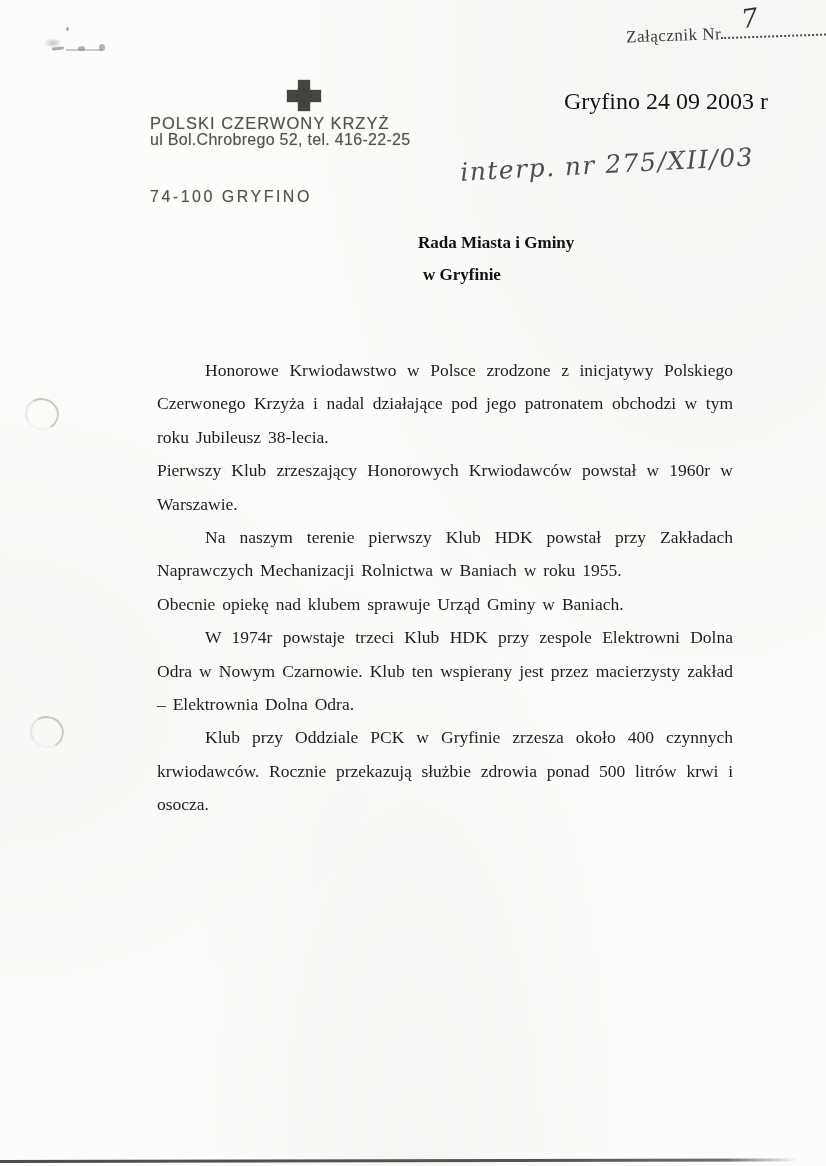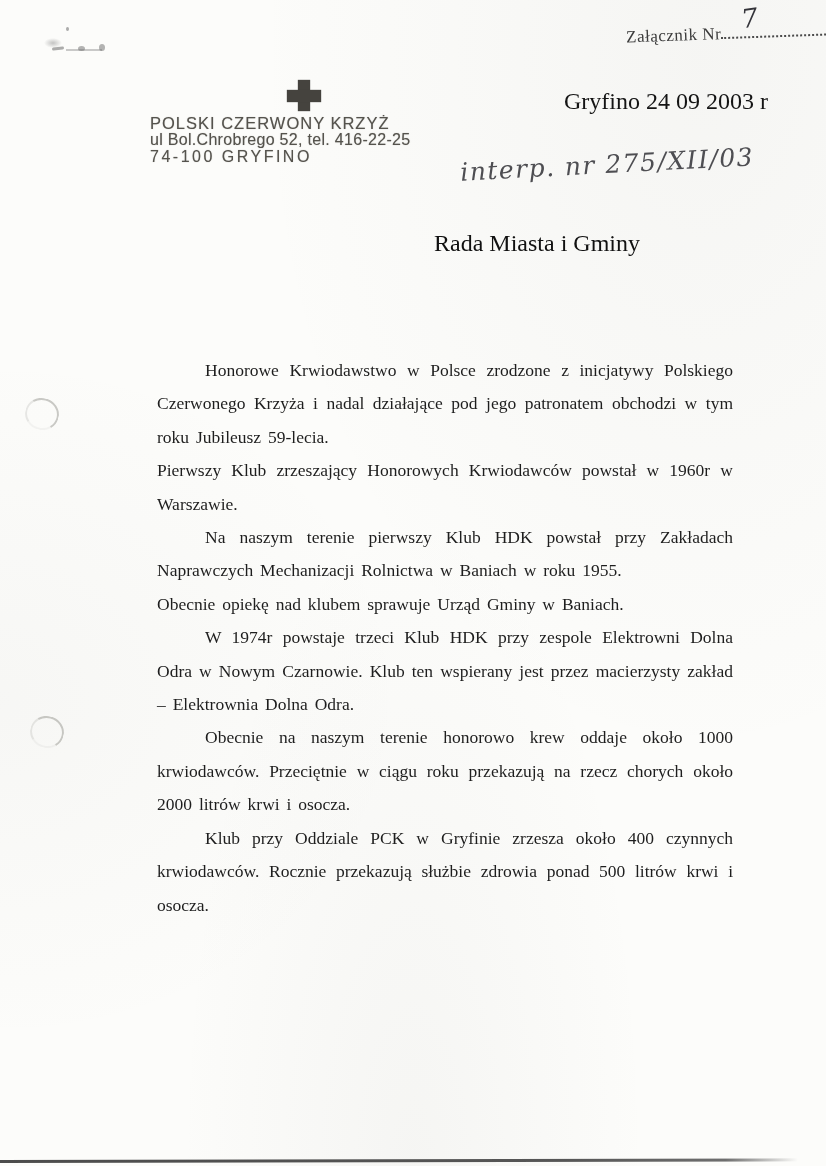--- a/index.html
+++ b/index.html
@@ -42,36 +42,36 @@
     font-family:"Liberation Sans", sans-serif;
     color:#55534d;
     text-shadow:0 0 1px rgba(85,83,77,0.45);
   }
   .cross{position:relative; width:34px; height:31px; margin:0 auto 4px;}
   .cross::before{content:""; position:absolute; left:11px; top:0; width:12px; height:31px; background:#45433e; box-shadow:0 0 1px #45433e;}
   .cross::after{content:""; position:absolute; left:0; top:10px; width:34px; height:12px; background:#45433e; box-shadow:0 0 1px #45433e;}
   .stamp-l1{font-size:16.5px; letter-spacing:1px; line-height:17px;}
   .stamp-l2{font-size:15px; letter-spacing:1.5px; line-height:16px;}
   .stamp-l3{font-size:16px; letter-spacing:0.3px; line-height:16px;}
-  .stamp-l4{font-size:16px; letter-spacing:2.5px; line-height:17px;}
+  .stamp-l4{font-size:16px; letter-spacing:2.5px; line-height:17px;margin-top:40px;}
 
   
   .dateline{position:absolute; left:564px; top:88px; font-size:24px; color:#141414;}
 
   
   .handnote{
     position:absolute; left:460px; top:150px;
     font-size:25px; font-style:italic; color:#4e4e52;
     font-family:"DejaVu Serif", serif; letter-spacing:1.5px;
     transform:rotate(-3deg);
     white-space:nowrap;
   }
 
   
-  .addressee{position:absolute; left:434px; top:227px; font-weight:normal; font-size:24px; line-height:32px; color:#111;}
+  .addressee{position:absolute; left:418px; top:227px; font-weight:bold; font-size:17px; line-height:32px; color:#111;}
   .addressee .l2{padding-left:5px;}
 
   
   .body-text{
     position:absolute; left:157px; top:354px; width:576px;
     font-size:17.5px; line-height:33.4px;
     text-align:justify; word-spacing:2.5px;
     color:#1e1e1e;
   }
   .body-text p{margin:0;}
@@ -123,36 +123,36 @@
     <div class="stamp-l3">ul Bol.Chrobrego 52, tel. 416-22-25</div>
     <div class="stamp-l4">74-100 GRYFINO</div>
   </div>
 
   <div class="dateline">Gryfino 24 09 2003 r</div>
 
   <div class="handnote">interp. nr 275/XII/03</div>
 
   <div class="addressee">
     <div class="l1">Rada Miasta i Gminy</div>
+    <div class="l2">w Gryfinie</div>
   </div>
 
   <div class="body-text">
 
-      <p class="indent">Honorowe Krwiodawstwo w Polsce zrodzone z inicjatywy Polskiego Czerwonego Krzyża i nadal działające pod jego patronatem obchodzi w tym roku Jubileusz 59-lecia.</p>
+      <p class="indent">Honorowe Krwiodawstwo w Polsce zrodzone z inicjatywy Polskiego Czerwonego Krzyża i nadal działające pod jego patronatem obchodzi w tym roku Jubileusz 38-lecia.</p>
 
       <p>Pierwszy Klub zrzeszający Honorowych Krwiodawców powstał w 1960r w Warszawie.</p>
 
       <p class="indent">Na naszym terenie pierwszy Klub HDK powstał przy Zakładach Naprawczych Mechanizacji Rolnictwa w Baniach w roku 1955.</p>
 
       <p>Obecnie opiekę nad klubem sprawuje Urząd Gminy w Baniach.</p>
 
 
       <p class="indent">W 1974r powstaje trzeci Klub HDK przy zespole Elektrowni Dolna Odra w Nowym Czarnowie. Klub ten wspierany jest przez macierzysty zakład – Elektrownia Dolna Odra.</p>
 
-      <p class="indent">Obecnie na naszym terenie honorowo krew oddaje około 1000 krwiodawców. Przeciętnie w ciągu roku przekazują na rzecz chorych około 2000 litrów krwi i osocza.</p>
 
       <p class="indent">Klub przy Oddziale PCK w Gryfinie zrzesza około 400 czynnych krwiodawców. Rocznie przekazują służbie zdrowia ponad 500 litrów krwi i osocza.</p>
     </div>
 
   <div class="hole h1"></div>
   <div class="hole h2"></div>
 
   <div class="scanline-bottom"></div>
 
 </div>

